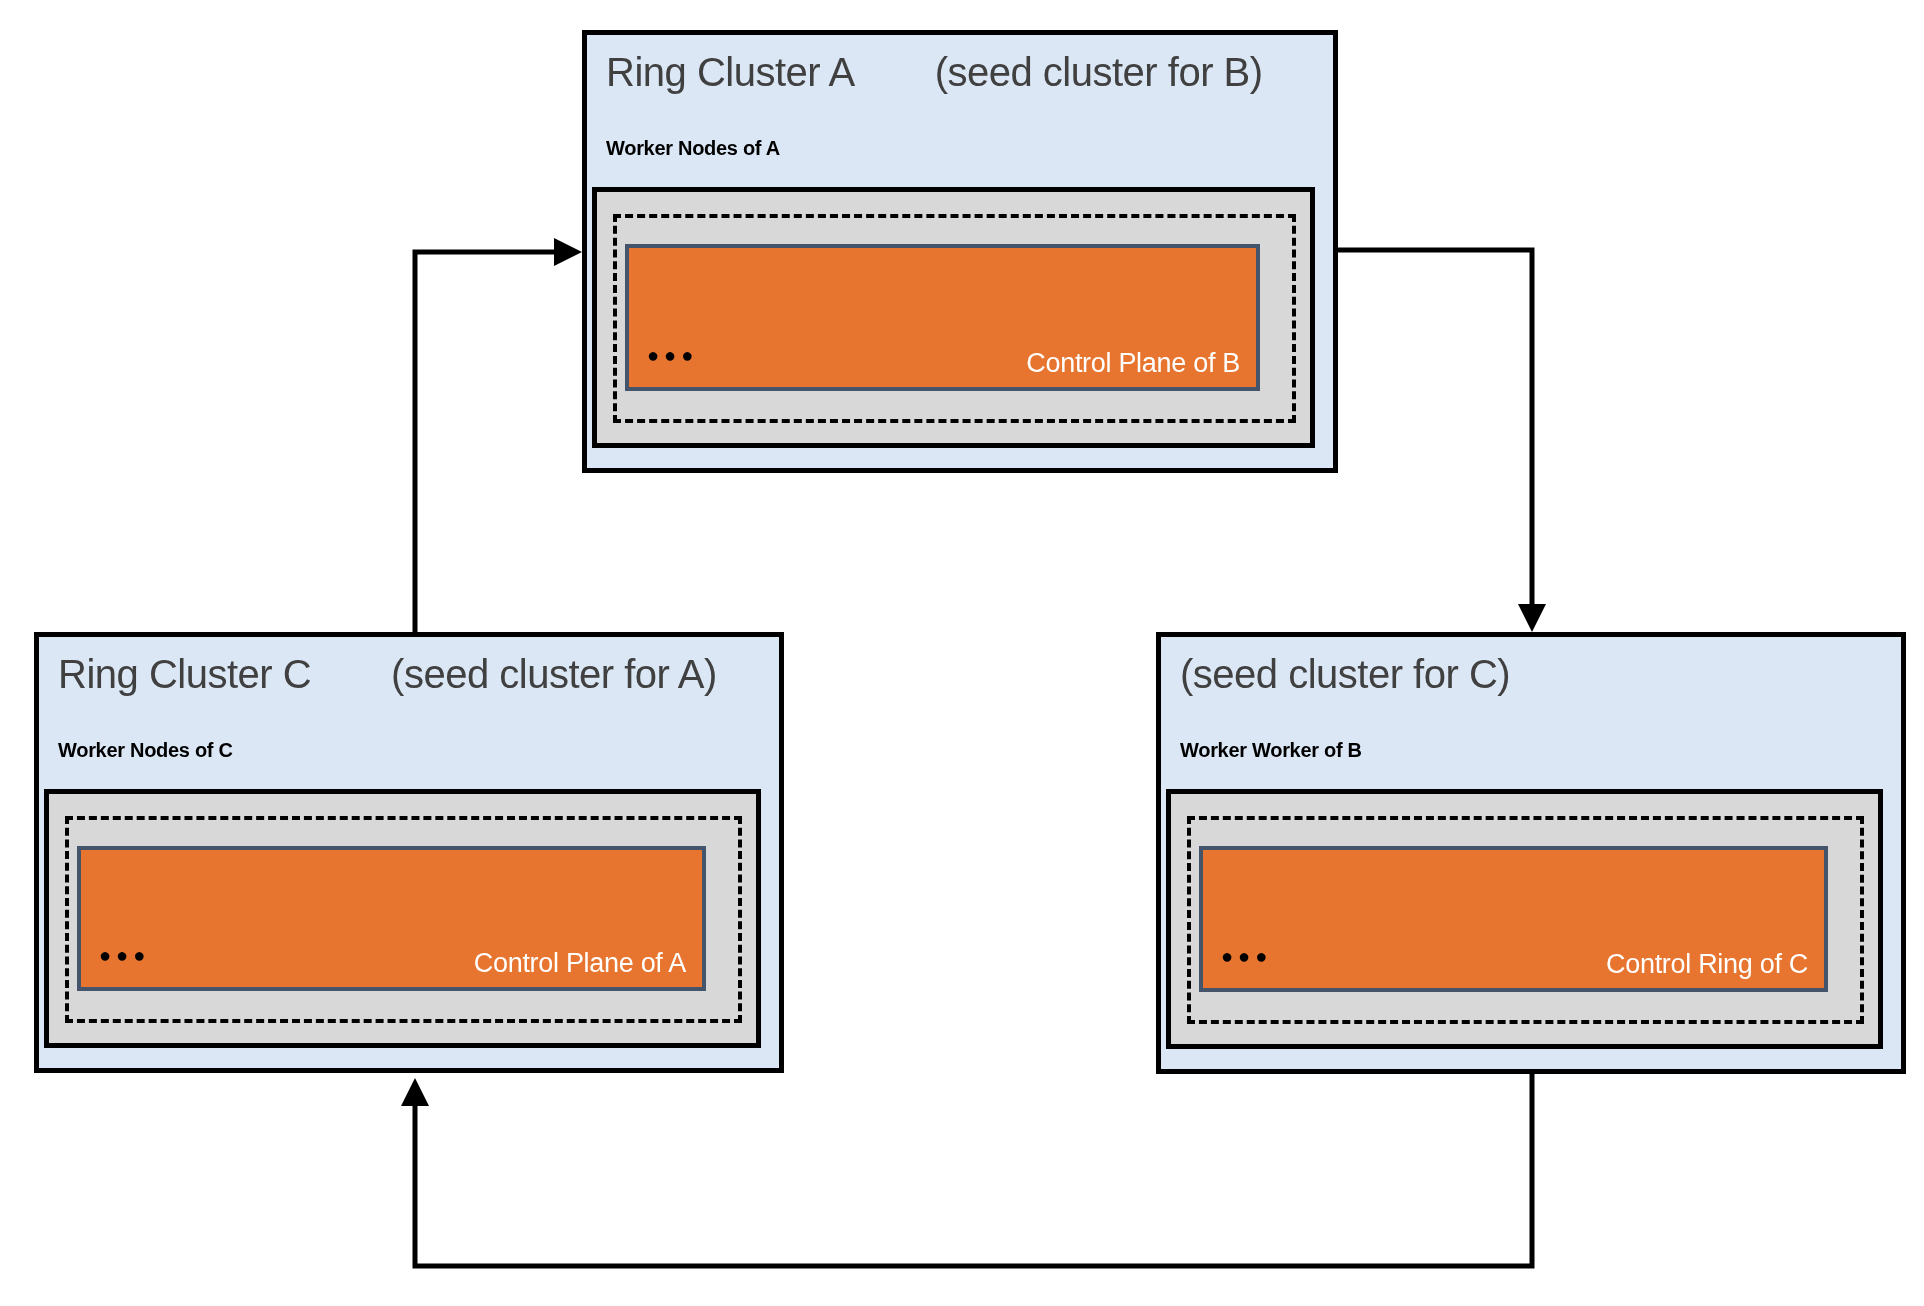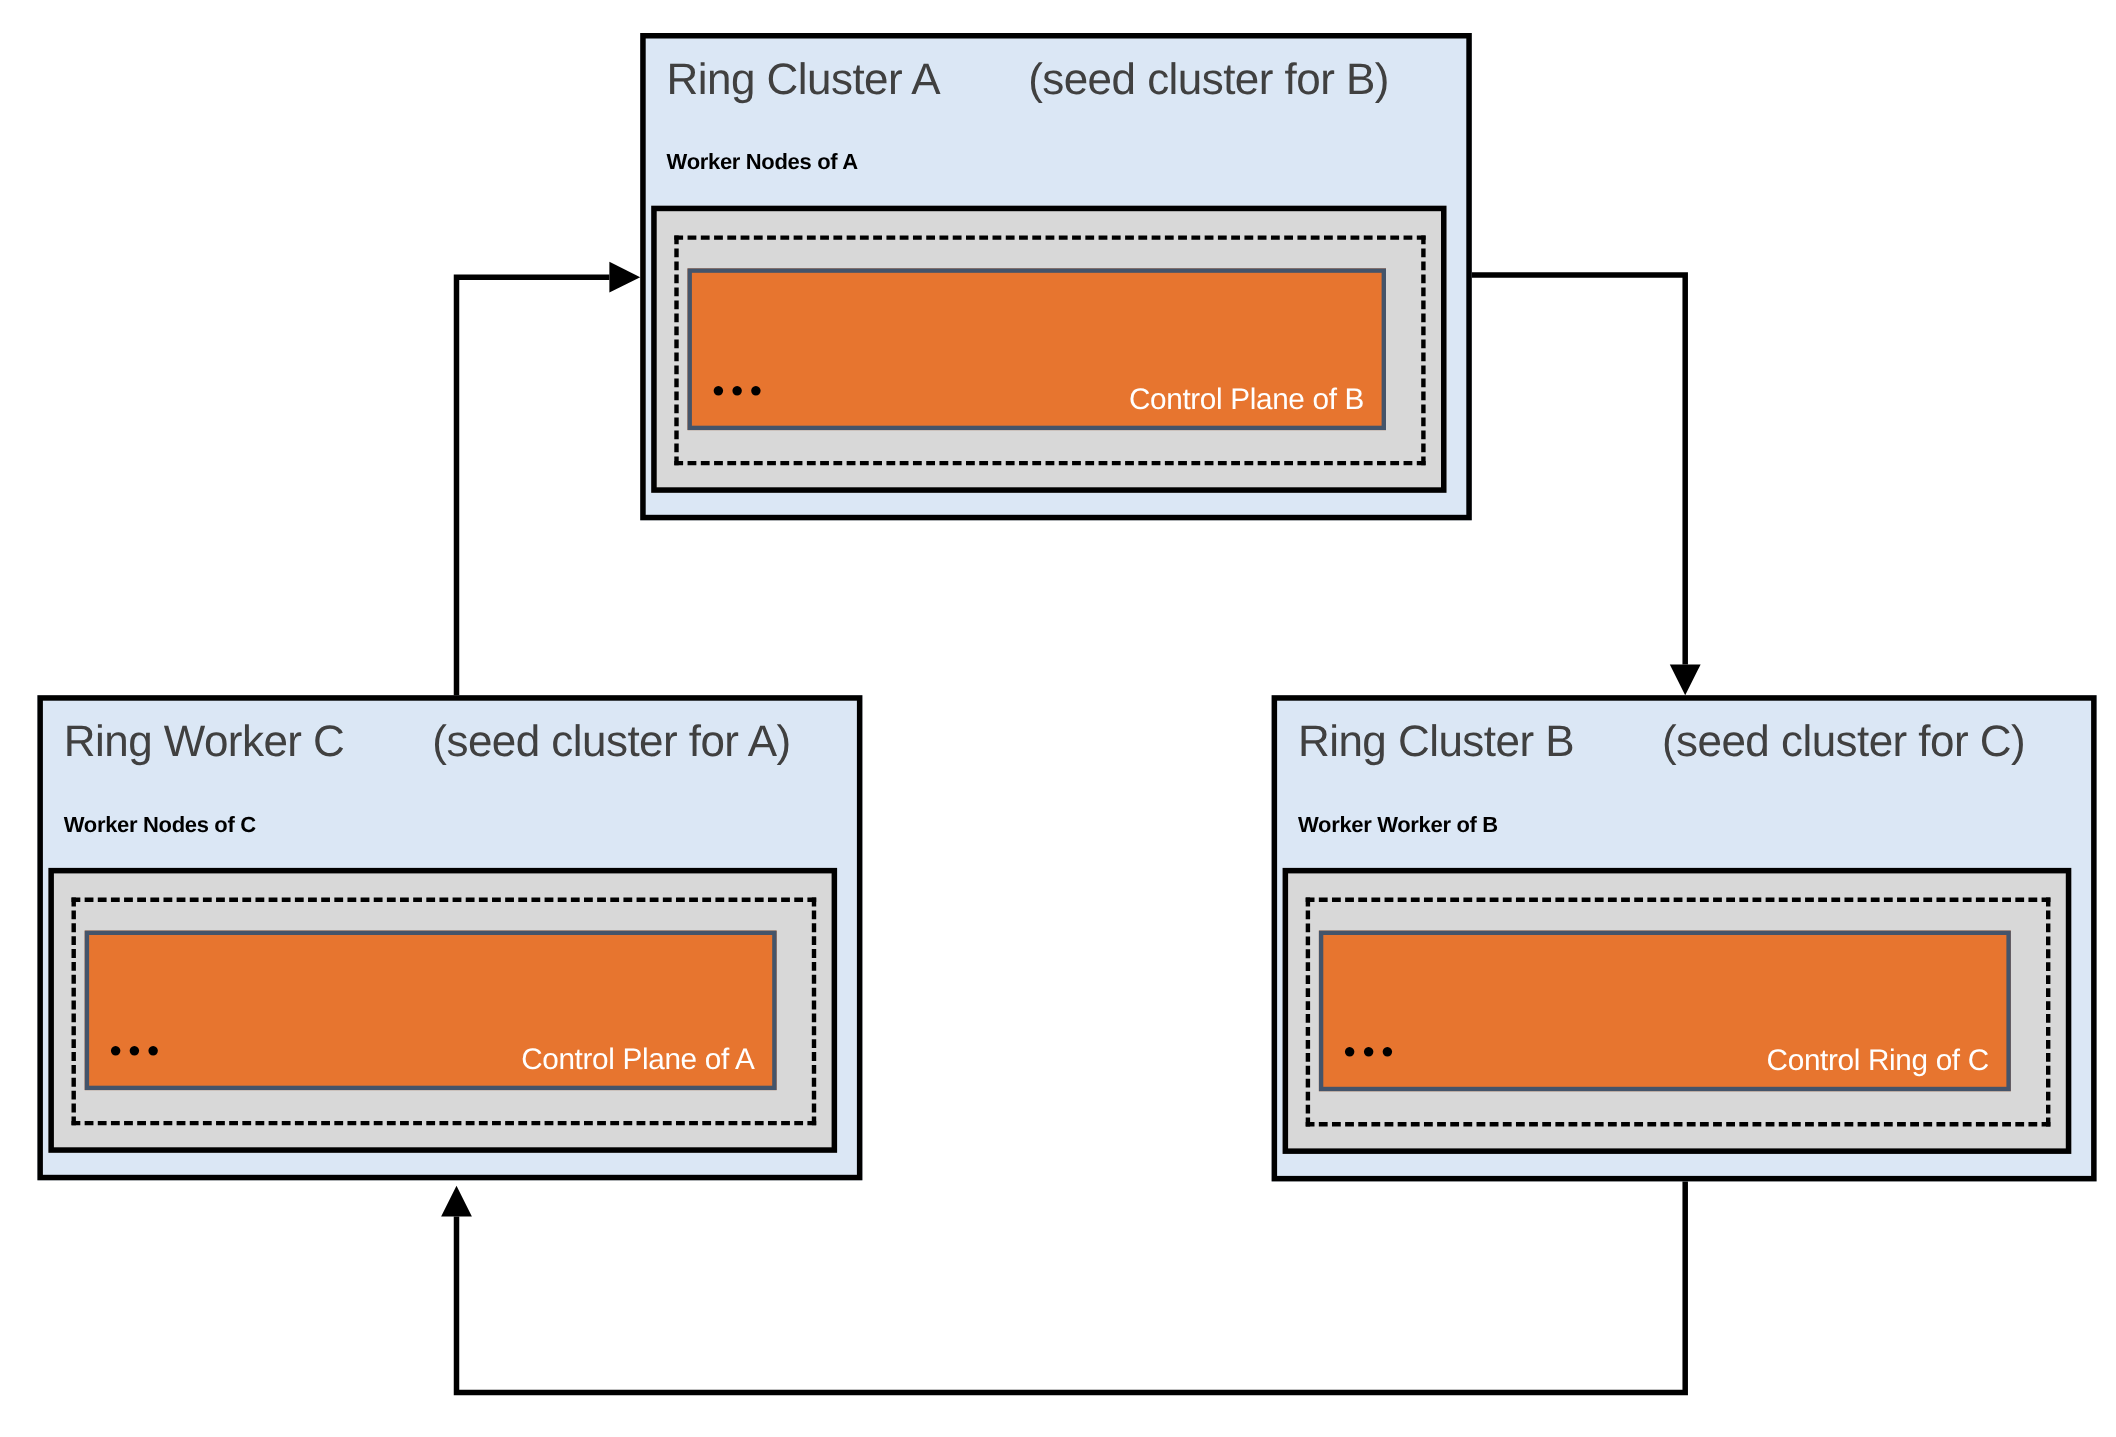--- a/index.html
+++ b/index.html
@@ -73,37 +73,36 @@
         <div class="control-plane">
           <span class="dots">●●●</span>
           <span class="cp-label">Control Plane of B</span>
         </div>
       </div>
     </div>
   </div>
 
   <div class="cluster" id="cluster-c">
     <div class="title-row">
-      <span>Ring Worker C</span>
+      <span>Ring Cluster C</span>
       <span>(seed cluster for A)</span>
     </div>
     <div class="worker-label">Worker Nodes of C</div>
     <div class="nodes-box">
       <div class="dashed-box">
         <div class="control-plane">
           <span class="dots">●●●</span>
           <span class="cp-label">Control Plane of A</span>
         </div>
       </div>
     </div>
   </div>
 
   <div class="cluster" id="cluster-b">
     <div class="title-row">
-      <span>Ring Cluster B</span>
       <span>(seed cluster for C)</span>
     </div>
     <div class="worker-label">Worker Worker of B</div>
     <div class="nodes-box">
       <div class="dashed-box">
         <div class="control-plane">
           <span class="dots">●●●</span>
           <span class="cp-label">Control Ring of C</span>
         </div>
       </div>

